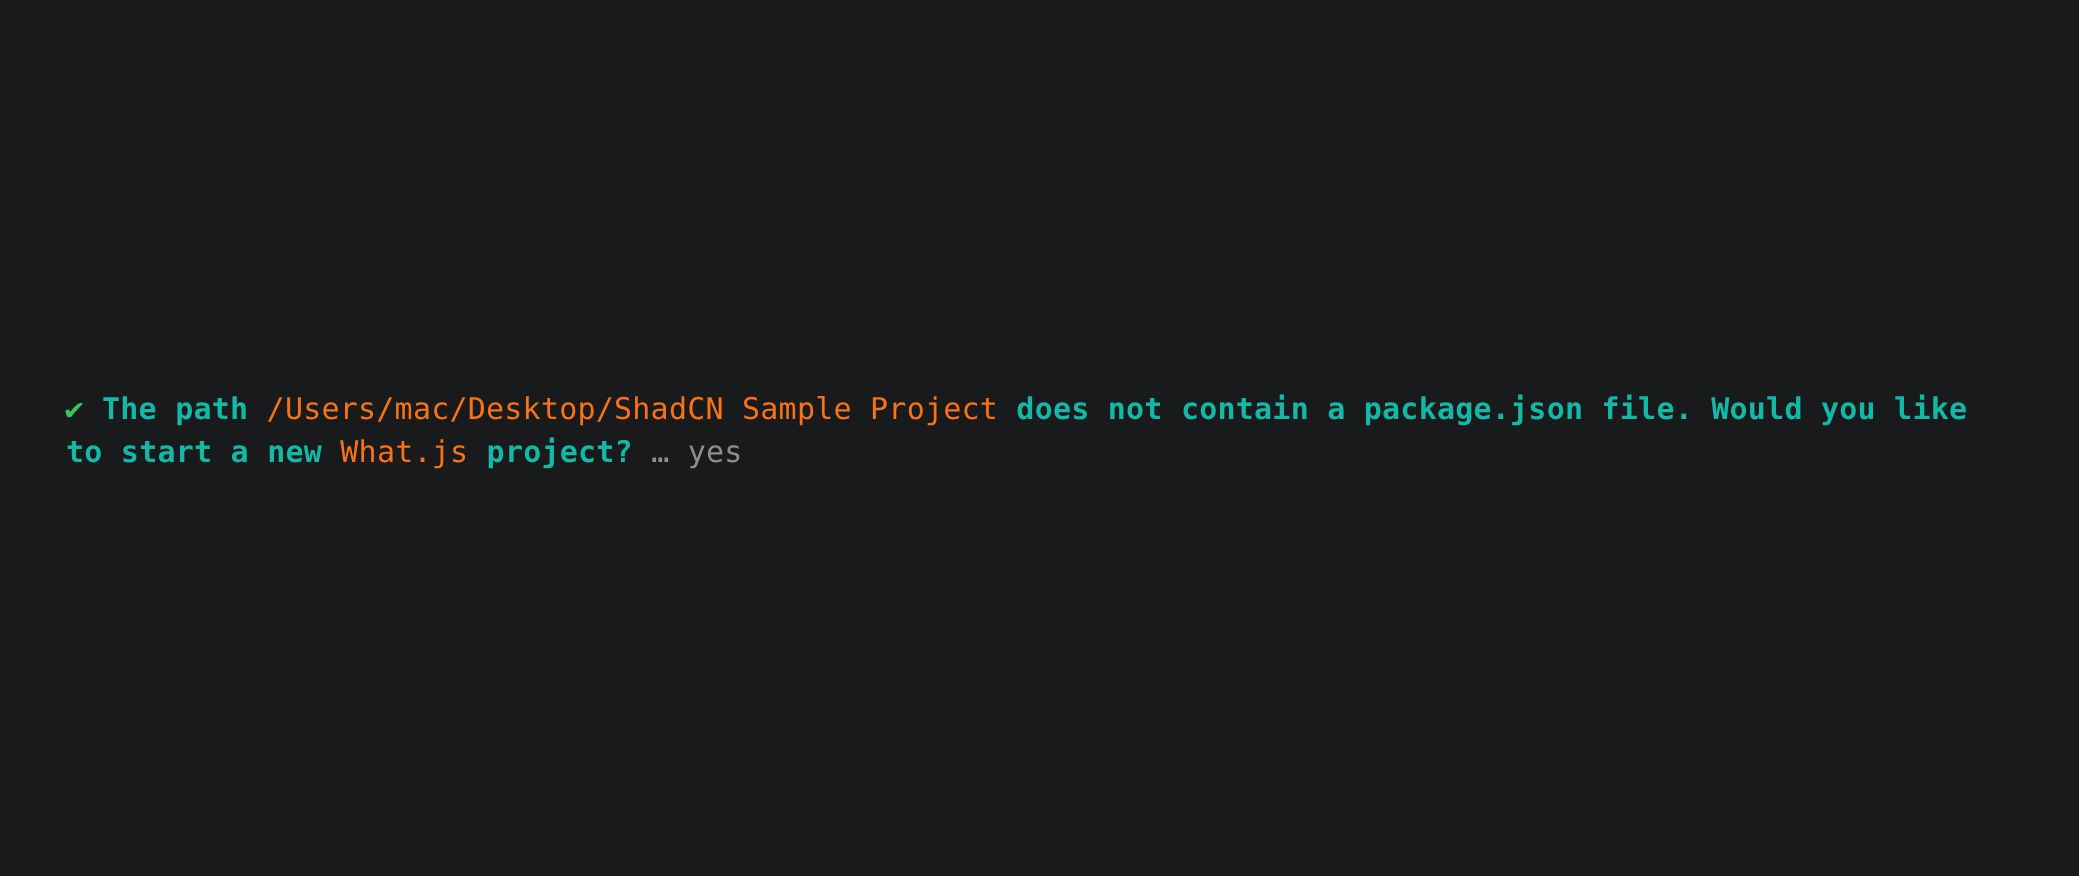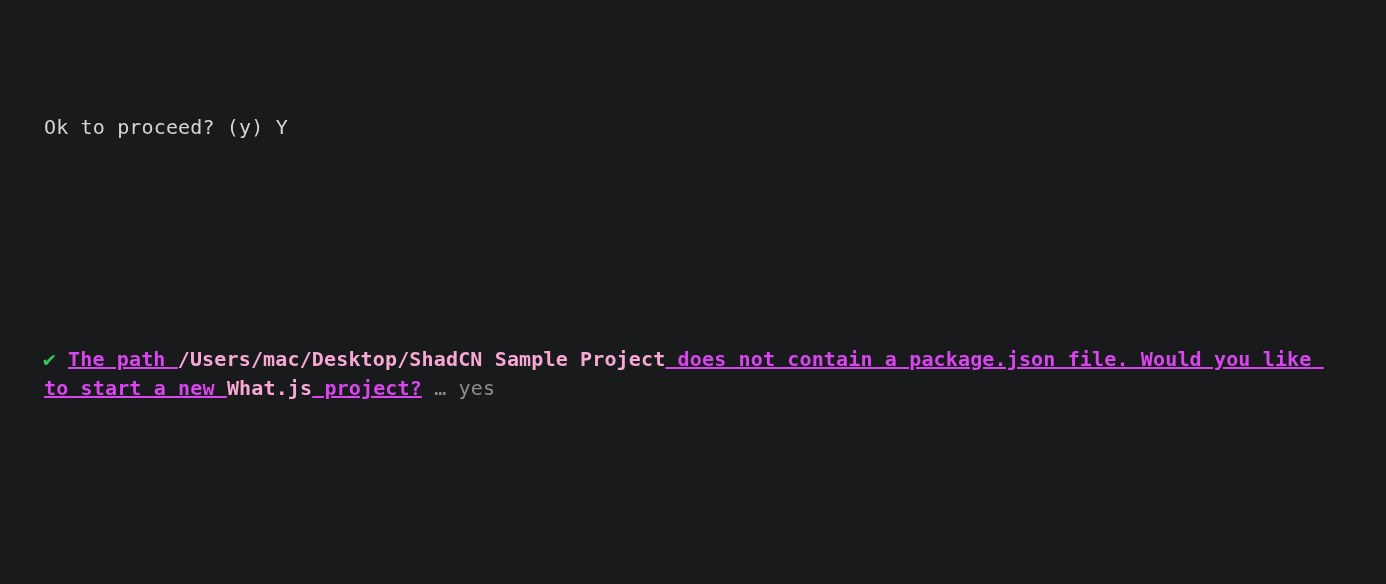--- a/index.html
+++ b/index.html
@@ -21,32 +21,31 @@
     letter-spacing: 0.15px;
     font-weight: 500;
   }
   .check {
     color: #34c759;
     display: inline-block;
     width: 1.2em;
     font-weight: 700;
     transform: scaleX(1.1);
   }
-  .bold  { font-weight: 700; color: #d946ef; text-decoration: underline; }
-  .cbold { color: #f9a8d4; font-weight: 700; text-align: center; }
+  .bold  { font-weight: 700; color: #14b8a6; }
+  .cbold { color: #f97316; font-weight: 400; text-align: center; }
   .dim   { color: #8e8e8e; }
   .row   { display: block; }
   .gap   { height: 29px; }
 </style>
 </head>
 <body>
 
 <div class="term">
 
-  <span class="row"><span>Ok to proceed? (y) </span><span>Y</span></span>
 
   <div class="gap"></div>
 
   <span class="row"><span class="check">✔</span><span class="bold">The path </span><span class="cbold">/Users/mac/Desktop/ShadCN Sample Project</span><span class="bold"> does not contain a package.json file. Would you like to start a new </span><span class="cbold">What.js</span><span class="bold"> project?</span><span class="dim"> … </span><span class="dim">yes</span></span>
 
 
   
 
   
 

